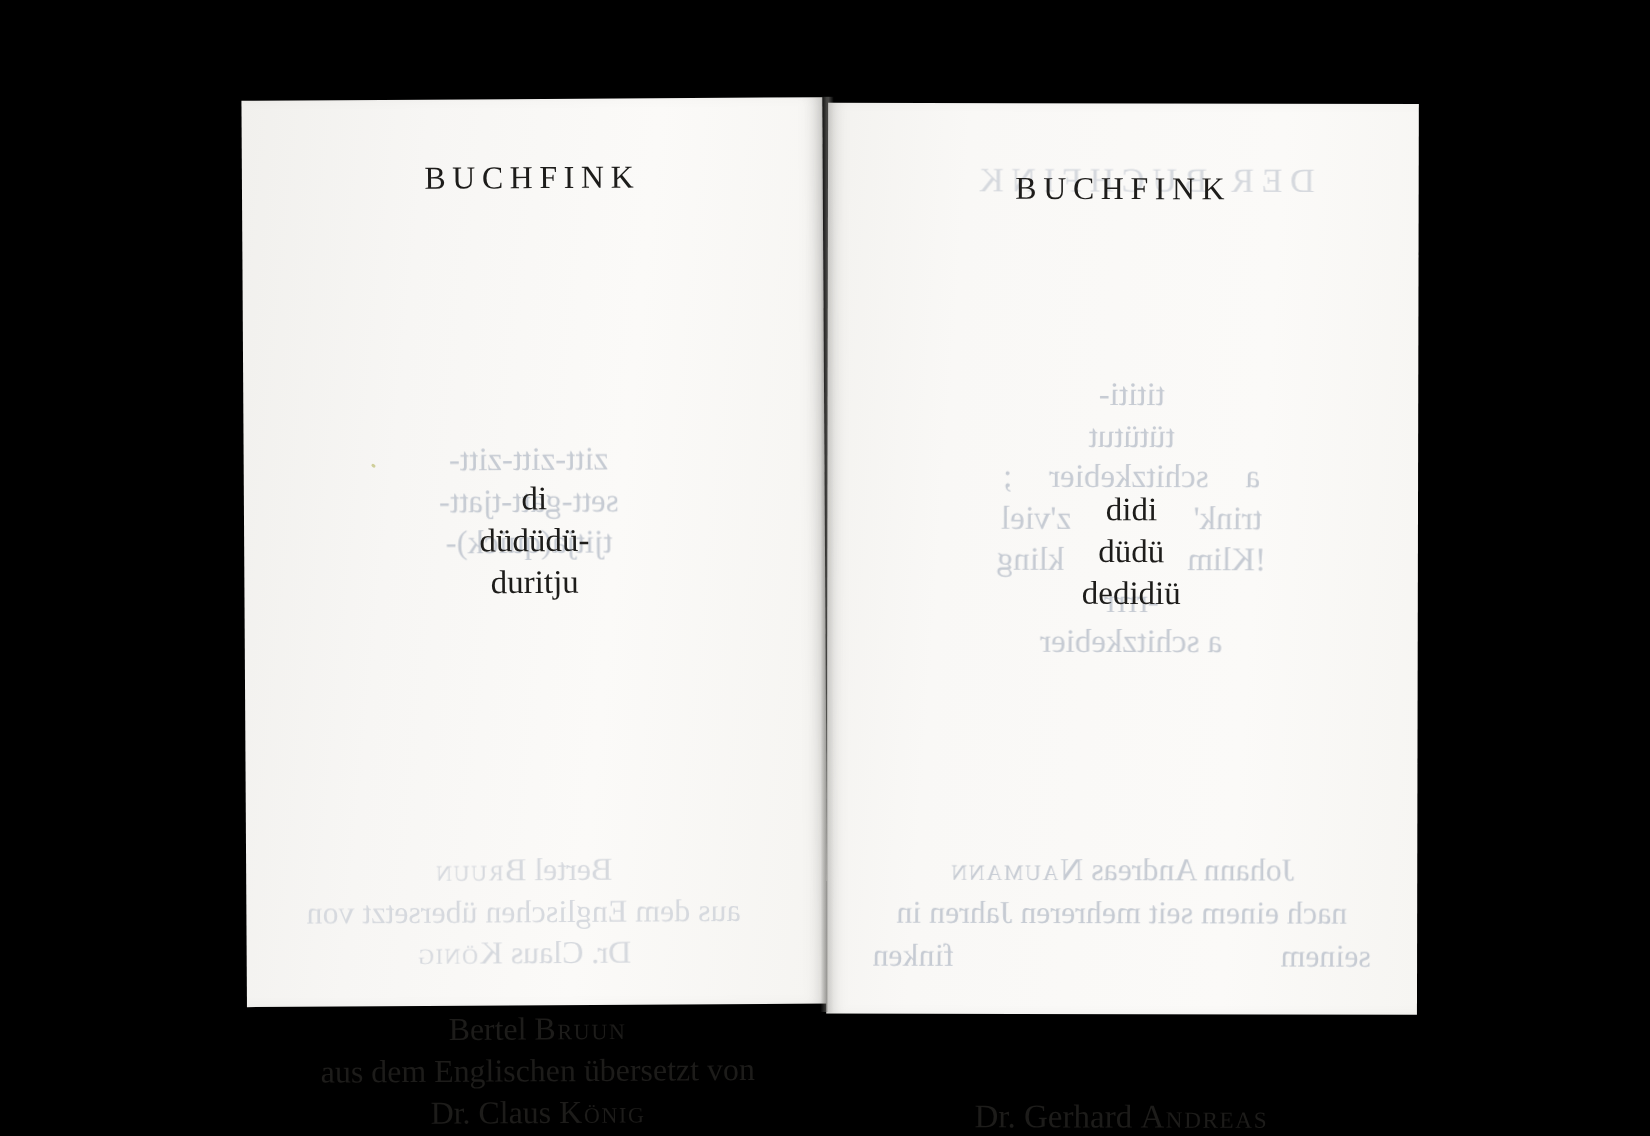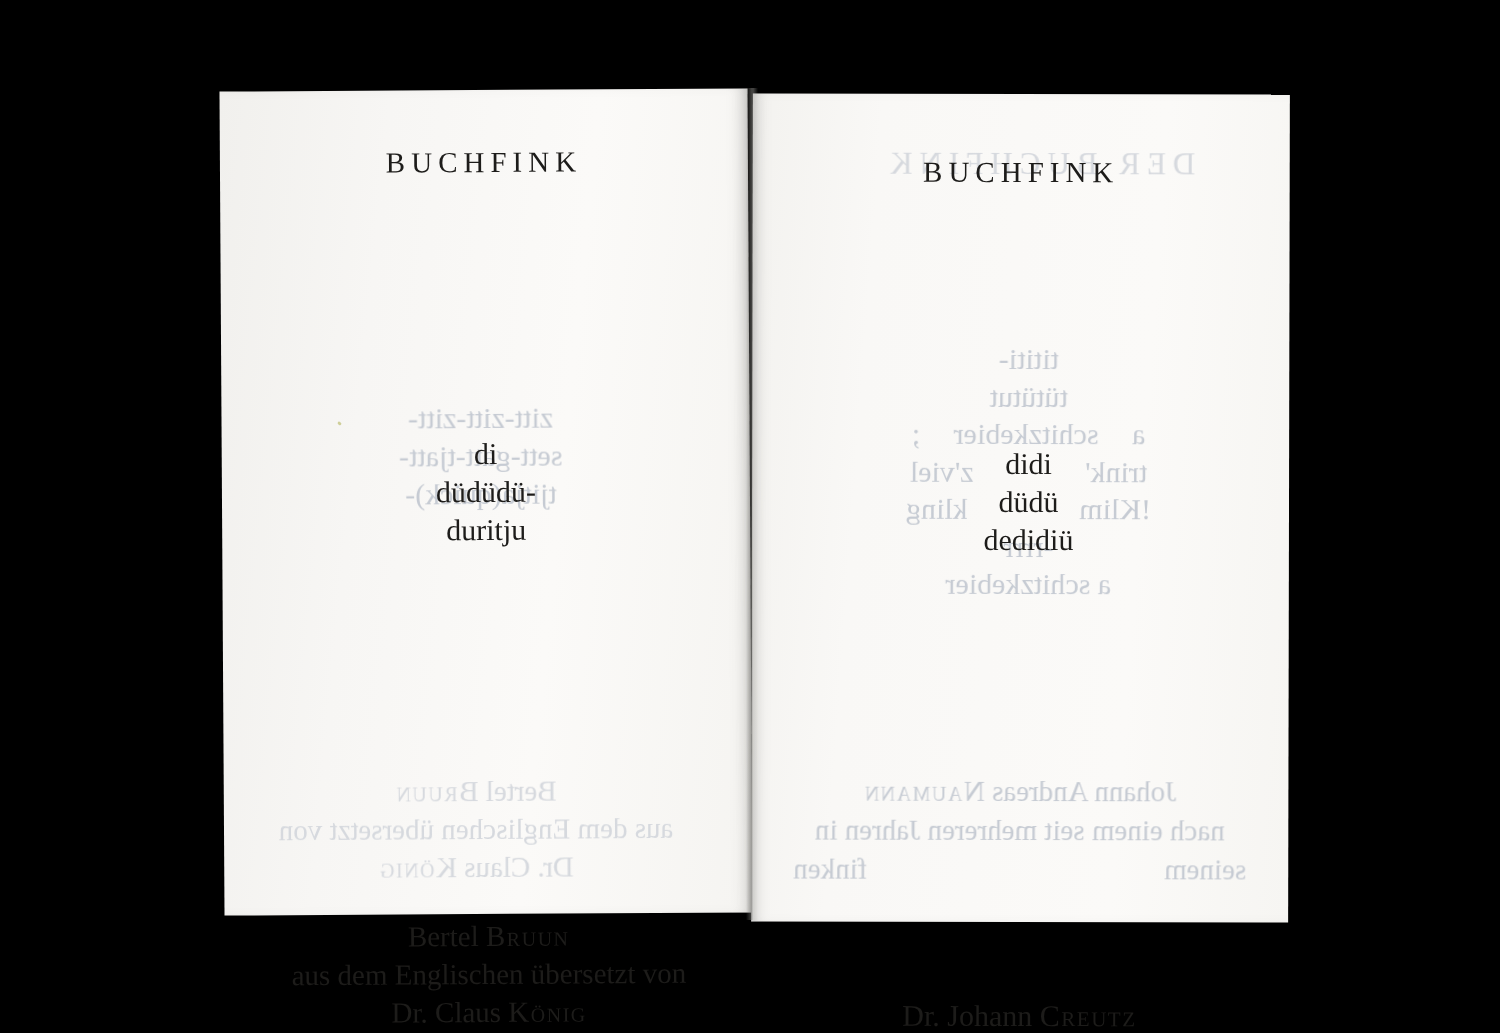--- a/index.html
+++ b/index.html
@@ -122,18 +122,18 @@
     <div class="gline"><span>Johann Andreas </span><span class="sc">Naumann</span></div>
     <div class="gline">nach einem seit mehreren Jahren in</div>
     <div class="ghost-frags">
       <span>seinem</span>
       <span>finken</span>
     </div>
   </div>
 
   <div class="block credits ontop" style="top:756px;font-size:30px">
     <div>
-      <span>Dr. Johann </span><span class="sc">Creutz</span>
+      <span>Dr. Gerhard </span><span class="sc">Andreas</span>
     </div>
   </div>
 </div>
 
 <div class="spine"></div>
 
 </body></html>

